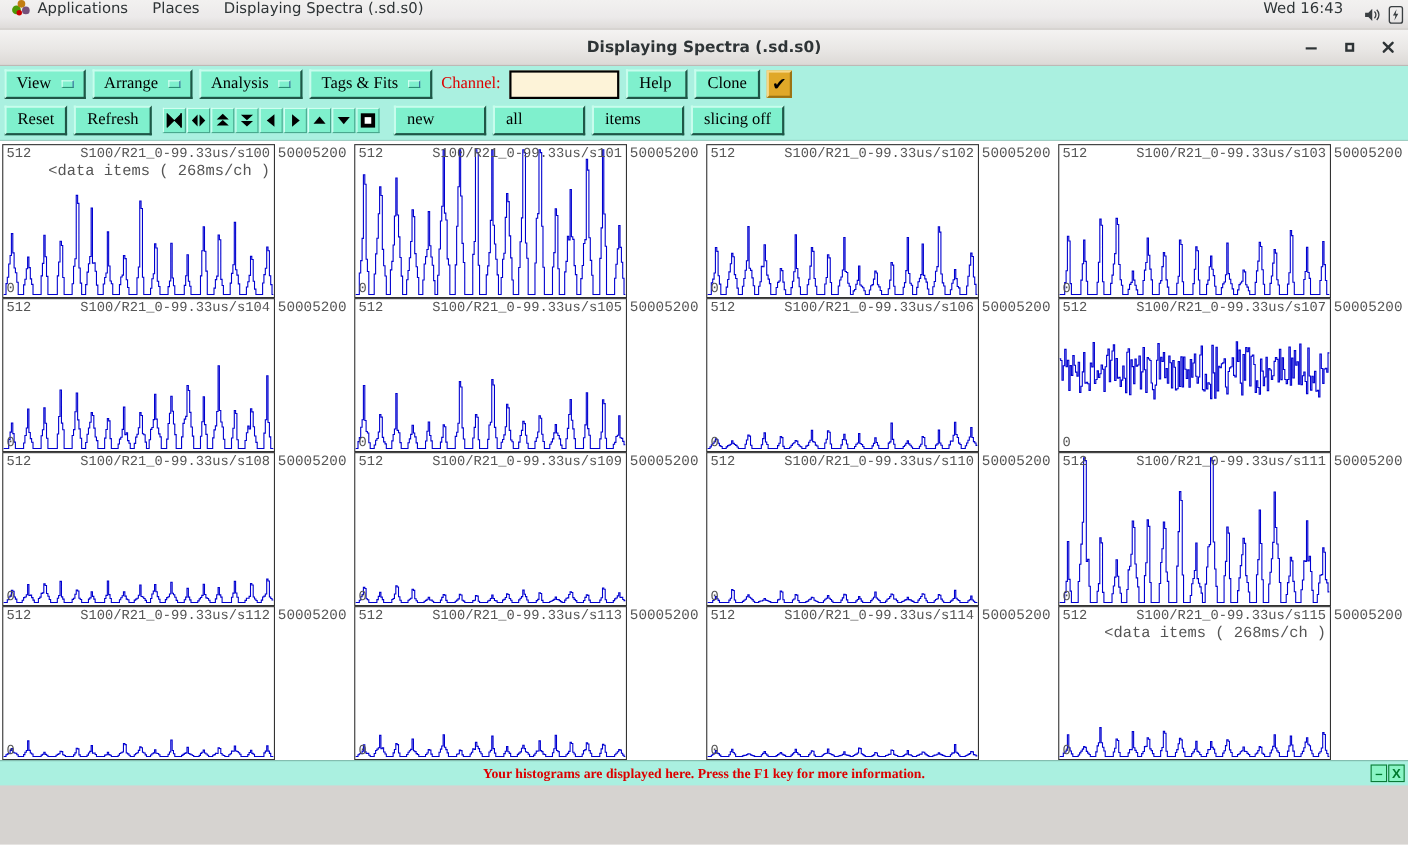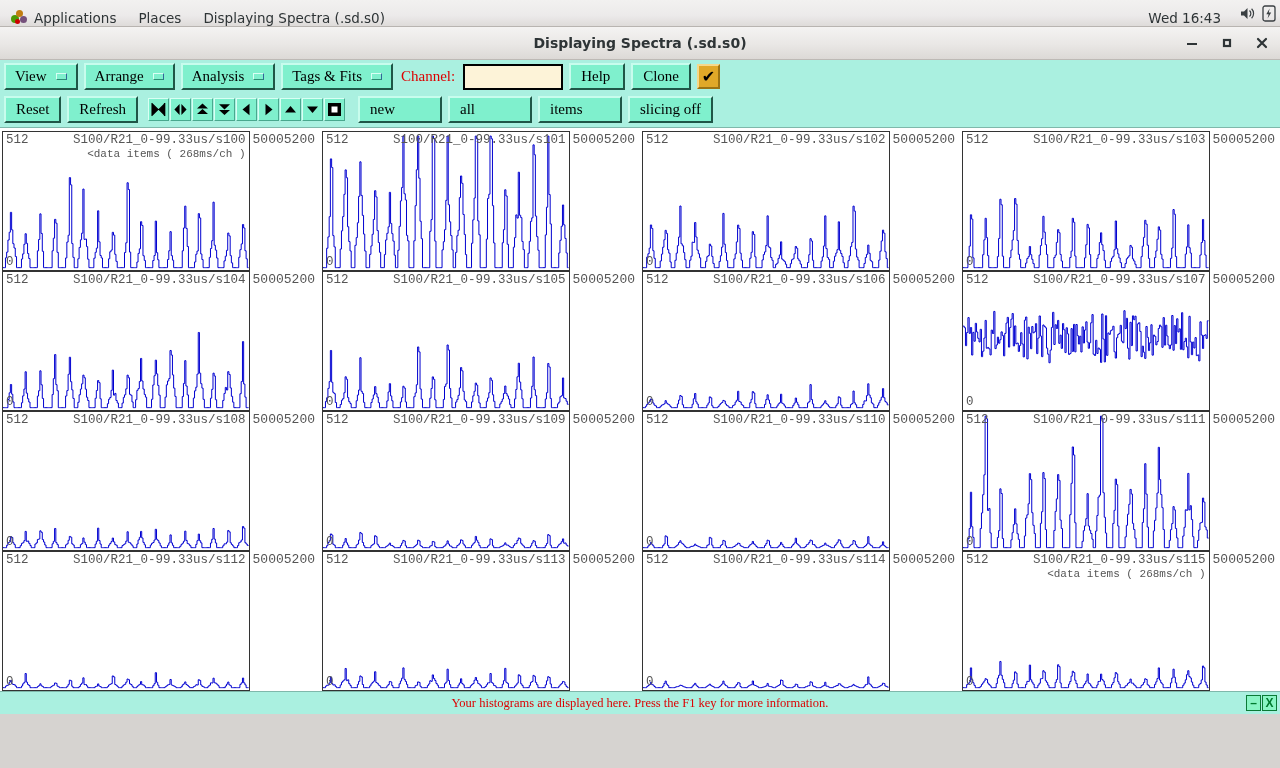--- a/index.html
+++ b/index.html
@@ -12,21 +12,21 @@
 
   
   #top-panel {
     height: 27px; width: 100%;
     background: linear-gradient(to bottom, #f2f1f0 0%, #eceaea 60%, #dedbd9 100%);
     border-bottom: 1px solid #b8b4b0;
     display: flex; align-items: center;
     font-size: 13.5px; color: #2e3436;
     position: relative;
   }
-  .panel-item { display: flex; align-items: flex-end; gap: 7px; padding: 0 11px; height: 100%; }
+  .panel-item { display: flex; align-items: flex-start; gap: 7px; padding: 0 11px; height: 100%; }
   .panel-spacer { flex: 1 1 auto; }
   #gnome-foot { width: 16px; height: 16px; position: relative; }
   #gnome-foot i {
     position: absolute; display: block; border-radius: 50%;
   }
   .f1 { width: 8px; height: 8px; background: #4e9a06; left: 0; top: 5px; }
   .f2 { width: 7px; height: 7px; background: #c17d11; left: 5px; top: 0px; }
   .f3 { width: 7px; height: 7px; background: #75507b; left: 9px; top: 6px; }
   .f4 { width: 5px; height: 5px; background: #cc0000; left: 4px; top: 9px; }
   #clock { font-size: 13.5px; padding-right: 4px; }
@@ -147,21 +147,21 @@
     position: absolute; top: 1px; left: 3px; right: 3px;
     font-family: "Liberation Mono", monospace;
     font-size: 12.5px; color: #555;
     display: flex; pointer-events: none; white-space: nowrap;
   }
   .plot-count { width: 52px; flex: none; }
   .plot-title { flex: 1 1 auto; text-align: right; }
   .plot-sub {
     position: absolute; top: 16px; left: 3px; right: 3px;
     font-family: "Liberation Mono", monospace;
-    font-size: 11px; color: #555; text-align: right;
+    font-size: 14px; color: #555; text-align: right;
     pointer-events: none; white-space: nowrap;
   }
   .ylabel {
     position: absolute; left: 3px; bottom: 1px;
     font-family: "Liberation Mono", monospace;
     font-size: 12.5px; color: #555; pointer-events: none;
   }
   .plot-svg { position: absolute; inset: 0; width: 100%; height: 100%; }
   .xaxis {
     height: 22px; flex: none;
@@ -173,21 +173,21 @@
 
   
   #statusbar {
     height: 23px; background: #aaf0e0;
     border-top: 1px solid #7fb8ab;
     display: flex; align-items: center; position: relative;
   }
   #status-text {
     width: 100%; text-align: center;
     font-family: "Liberation Serif", serif;
-    font-size: 12.5px; color: #dd0000;
+    font-size: 12.5px; color: #dd0000; font-weight: bold;
   }
   #status-btns { position: absolute; right: 3px; display: flex; gap: 1px; }
   .sbtn {
     width: 15px; height: 16px; background: #89f5c5;
     border: 1px solid #0a7a36;
     font-family: "Liberation Sans", sans-serif;
     font-size: 12px; font-weight: bold; color: #007a2f;
     display: flex; align-items: center; justify-content: center; line-height: 1;
   }
 </style>

